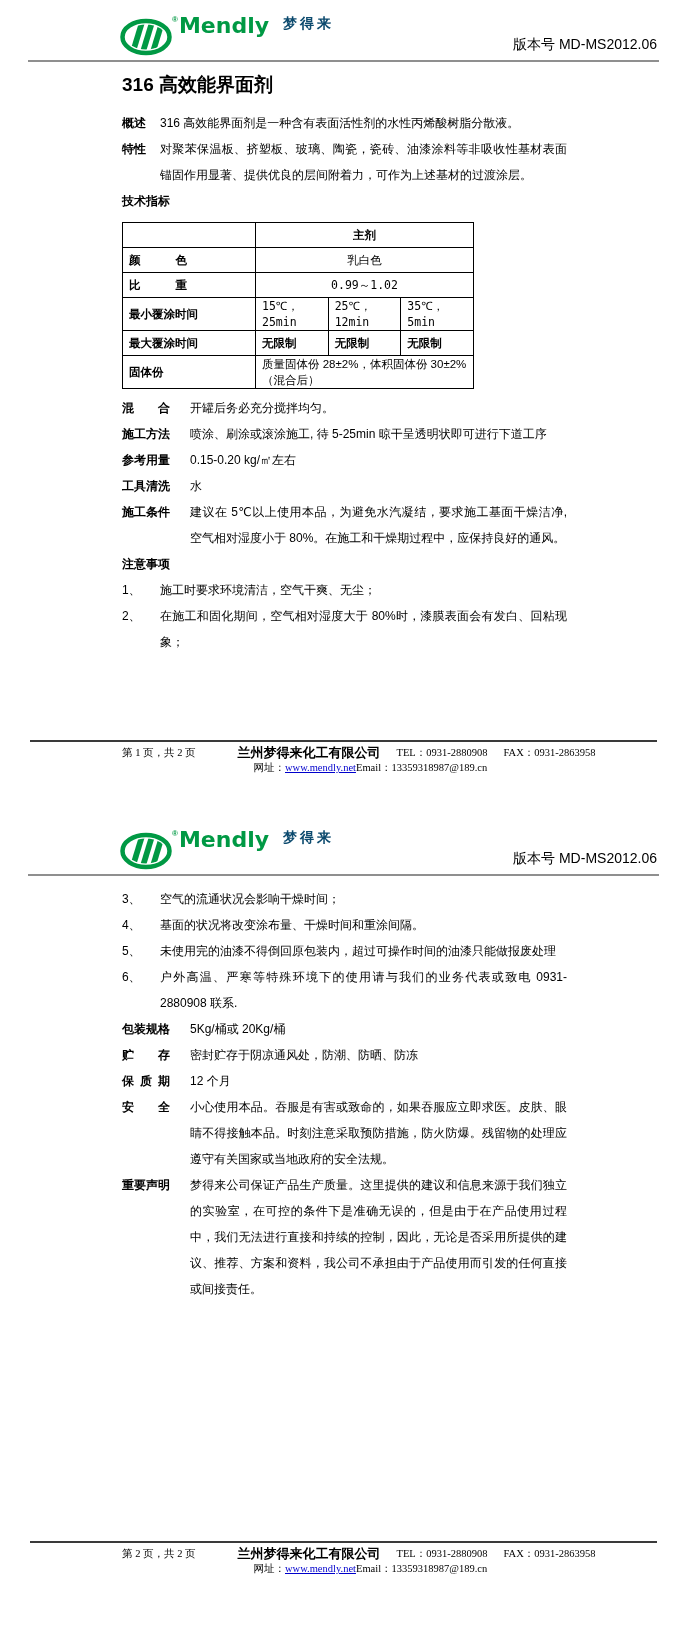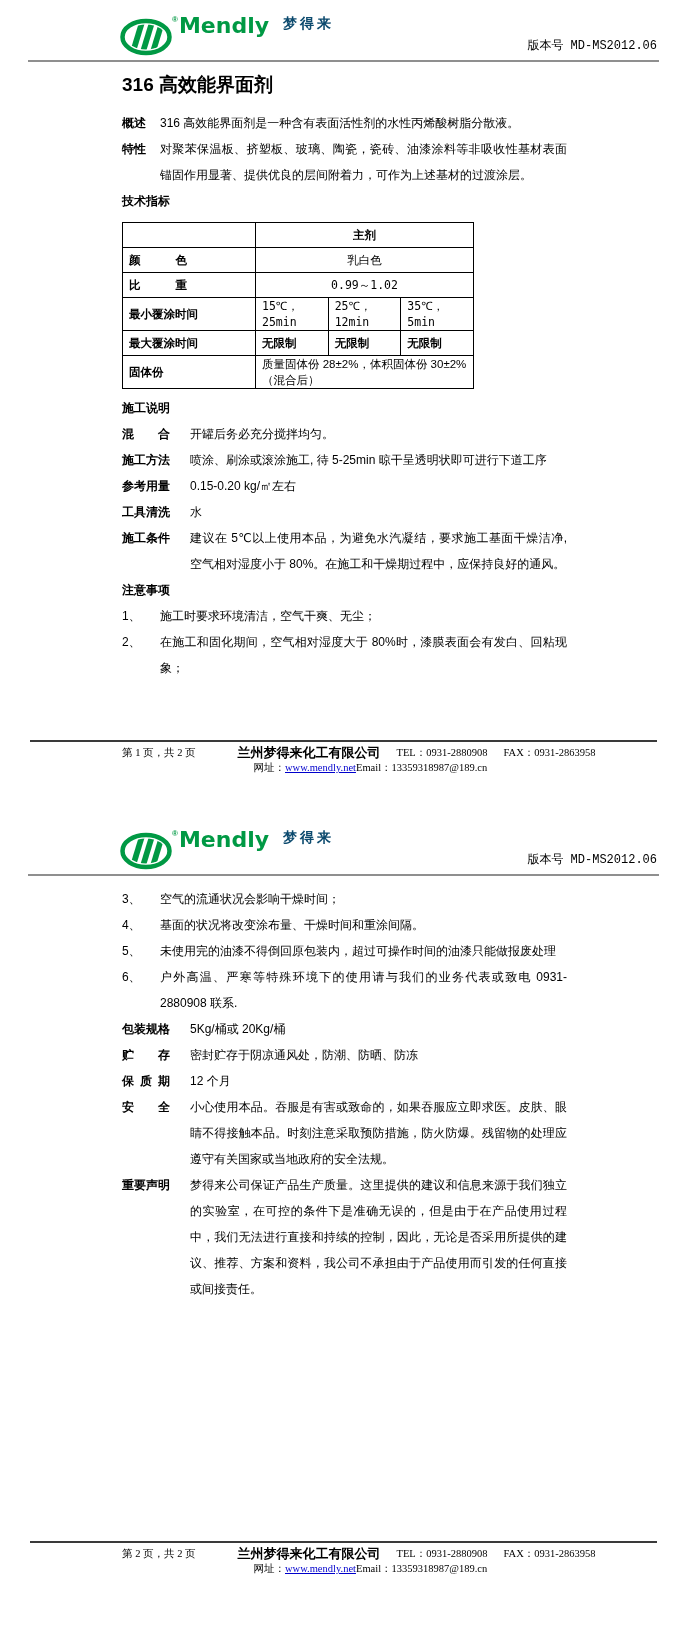--- a/index.html
+++ b/index.html
@@ -11,21 +11,21 @@
 
   
   .hdr{display:flex;justify-content:space-between;align-items:flex-end;margin:0 30px 0 120px;padding-top:8px;height:48px;}
   #p2 .hdr{padding-top:42px;}
   .logo{display:flex;align-items:flex-start;}
   .logo svg{width:54px;height:38px;margin-top:3px;}
   .reg{color:#009944;font-size:8px;font-weight:bold;margin:0 1px 0 -2px;line-height:10px;}
   .logo-text{display:flex;flex-direction:row;}
   .logo-en{color:#009944;font-weight:bold;font-size:22px;line-height:21px;font-family:"DejaVu Sans",sans-serif;}
   .logo-cn{color:#0c4a6e;font-weight:bold;font-size:14px;line-height:16px;letter-spacing:3px;padding-left:14px;}
-  .version{font-family:Liberation Mono, monospace;font-size:12px;padding-bottom:2px;}
+  .version{font-family:Liberation Sans, sans-serif;font-size:14px;padding-bottom:2px;}
   .rule{border-top:2px solid #8f8f8f;margin:4px 28px 0;}
 
   .title{margin:10px 0 0 122px;font-size:19px;font-weight:bold;line-height:26px;}
 
   .content{margin:12px 120px 0 122px;width:445px;line-height:26px;}
   #p2 .content{margin-top:10px;}
   .lrow{display:flex;}
   .lbl{font-weight:bold;flex-shrink:0;}
   .lbl-s{width:38px;}
   .lbl-w{width:48px;margin-right:20px;text-align:justify;text-align-last:justify;}
@@ -122,21 +122,20 @@
           <td style="font-weight:bold">无限制</td>
           <td style="font-weight:bold">无限制</td>
         </tr>
         <tr>
           <td class="c1">固体份</td>
           <td colspan="3">质量固体份 28±2%，体积固体份 30±2%（混合后）</td>
         </tr>
       </tbody>
         </table>
 
-      <div class="heading">施工说明</div>
       <div class="lrow">
         <span class="lbl lbl-w">混合</span>
         <span class="txt">开罐后务必充分搅拌均匀。</span>
       </div>
       <div class="lrow">
         <span class="lbl lbl-w">施工方法</span>
         <span class="txt">喷涂、刷涂或滚涂施工, 待 5-25min 晾干呈透明状即可进行下道工序</span>
       </div>
       <div class="lrow">
         <span class="lbl lbl-w">参考用量</span>

